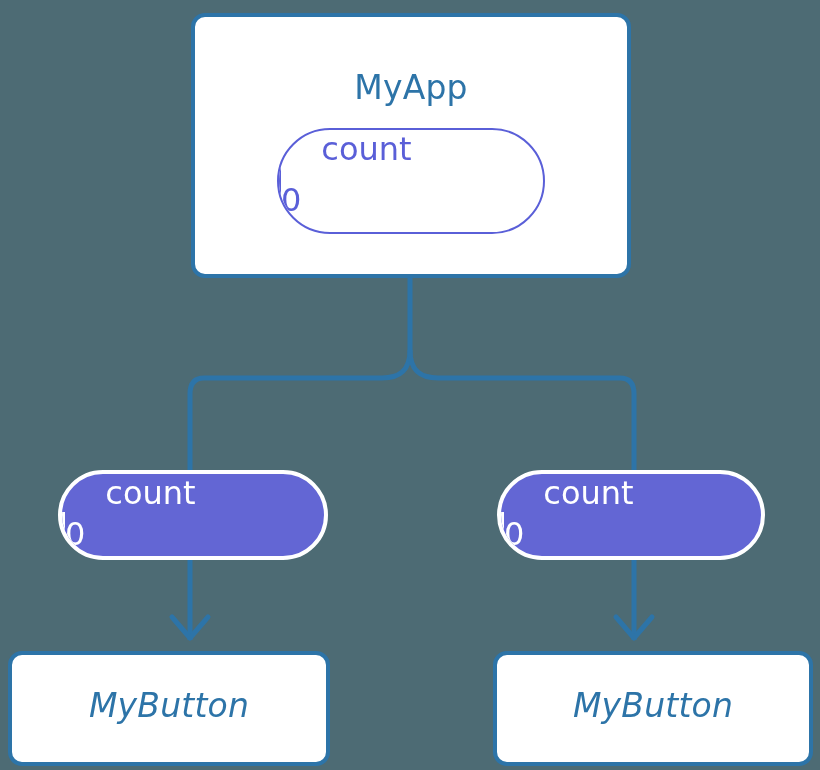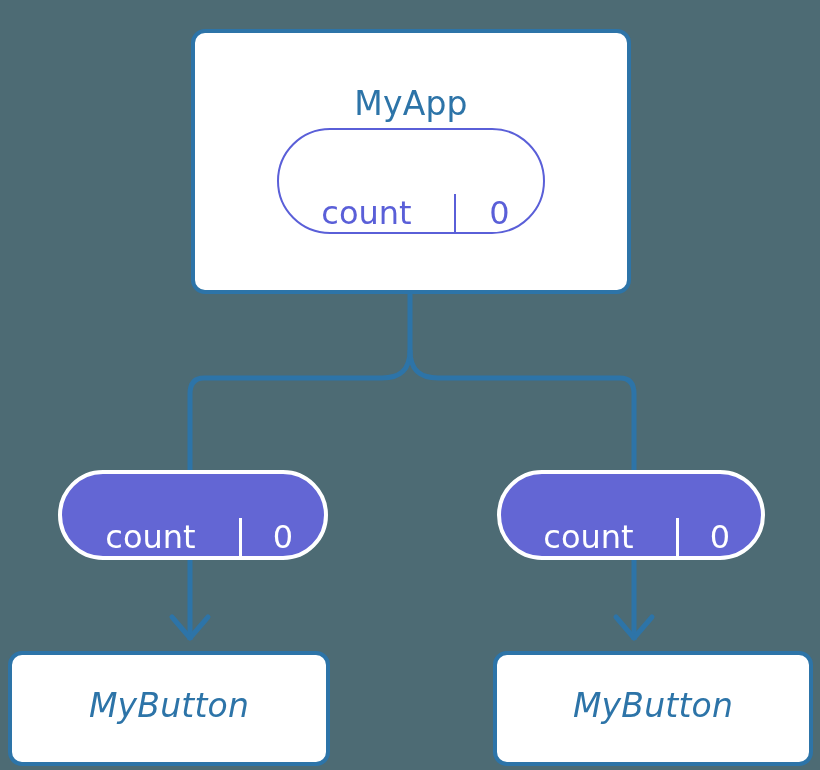--- a/index.html
+++ b/index.html
@@ -43,21 +43,20 @@
     text-align: center;
     letter-spacing: 0.2px;
     white-space: nowrap;
   }
 
   #app-box {
     left: 191px;
     top: 13px;
     width: 440px;
     height: 265px;
-    margin-top: 16px;
   }
   #app-box .comp-title {
     margin-top: 51px;
   }
 
   #btn-box-left {
     left: 8px;
     top: 651px;
     width: 322px;
     height: 115px;
@@ -70,24 +69,25 @@
   }
   .btn-box .comp-title {
     margin-top: 31px;
     font-style: italic;
   }
 
   
   .pill {
     position: absolute;
     display: flex;
-    align-items: flex-end;
+    align-items: flex-start;
     box-sizing: border-box;
     border-radius: 999px;
     overflow: hidden;
+    flex-direction: column;
   }
   .pill .cell {
     display: flex;
     align-items: center;
     justify-content: center;
     font-size: 32px;
     font-weight: 400;
     white-space: nowrap;
     box-sizing: border-box;
   }

